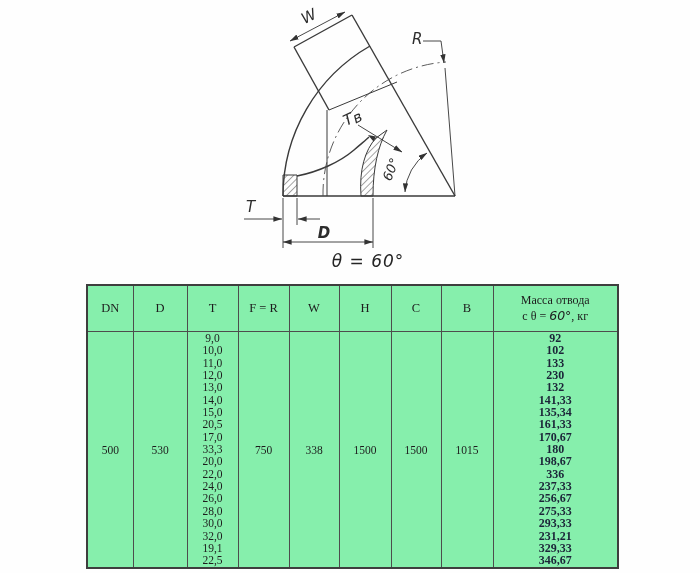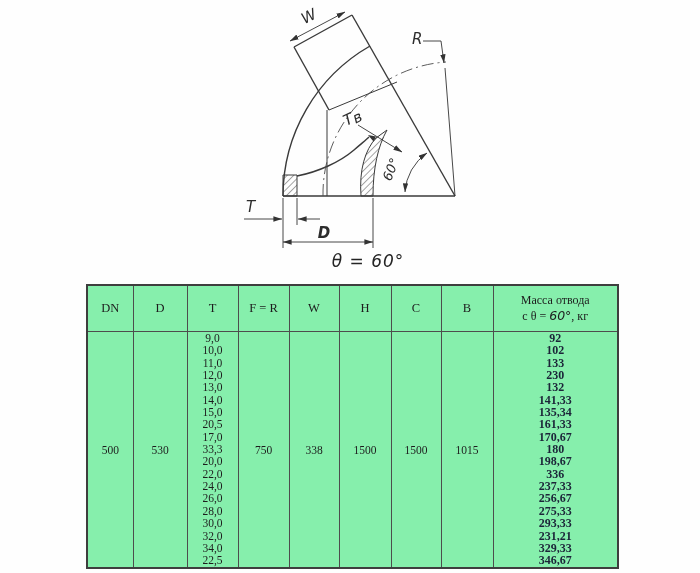--- a/index.html
+++ b/index.html
@@ -159,21 +159,21 @@
             <div>20,5</div>
             <div>17,0</div>
             <div>33,3</div>
             <div>20,0</div>
             <div>22,0</div>
             <div>24,0</div>
             <div>26,0</div>
             <div>28,0</div>
             <div>30,0</div>
             <div>32,0</div>
-            <div>34,0</div>
+            <div>19,1</div>
             <div>22,5</div>
           </td>
         <td>750</td>
         <td>338</td>
         <td>1500</td>
         <td>1500</td>
         <td>1015</td>
         <td class="stack mass-col">
             <div>92</div>
             <div>102</div>

